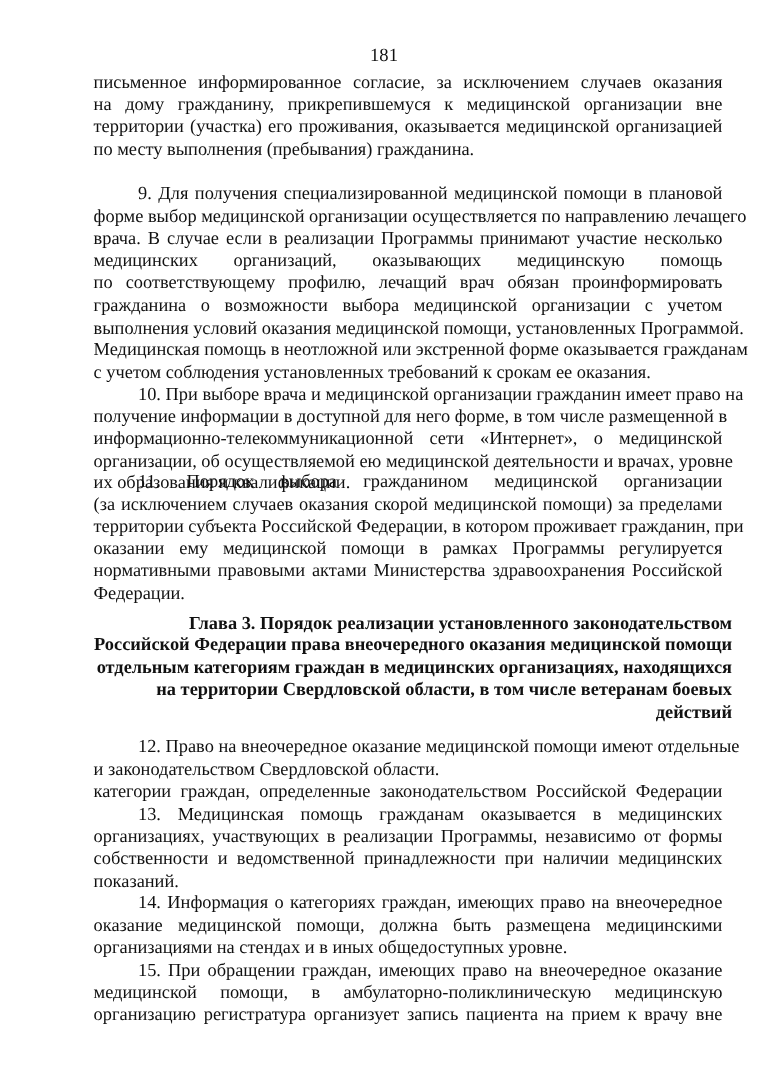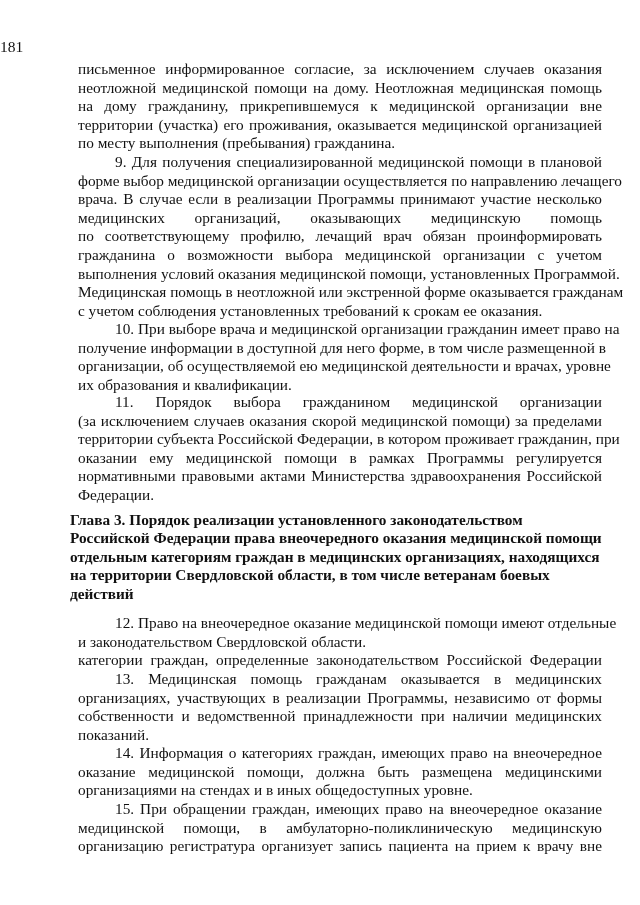--- a/index.html
+++ b/index.html
@@ -4,70 +4,70 @@
   <style>
     html, body { margin: 0; padding: 0; background: #ffffff; }
     body { width: 640px; height: 905px; overflow: hidden; position: relative; }
     .page {
       position: absolute; left: 0; top: 0; width: 640px; height: 905px;
       background: #ffffff; color: #111111;
       font-family: "Liberation Serif", "DejaVu Serif", serif;
     }
     .page-number {
       position: absolute; top: 38px; left: 0; width: 640px;
-      font-size: 15.5px; line-height: 18px;
+      text-align: center; font-size: 15.5px; line-height: 18px;
     }
     .body-text {
       position: absolute; left: 78px; width: 524px;
       font-size: 15.3px; line-height: 18.6px;
     }
     .line {
       display: block; height: 18.6px; white-space: nowrap;
       text-align: justify; text-align-last: justify;
     }
     .line.last { text-align-last: left; }
     .line.indent { padding-left: 37px; box-sizing: border-box; }
     .heading {
       position: absolute; left: 70px; width: 540px; top: 511px;
       font-family: "Liberation Serif", "DejaVu Serif", serif;
       font-weight: bold; font-size: 15.3px; line-height: 18.4px;
-      text-align: left;
+      text-align: right;
     }
     .heading .hline { display: block; white-space: nowrap; }
   </style>
 </head>
 <body>
 
 <div class="page">
 
   <div class="page-number">181</div>
 
   <div class="body-text" style="top:60px;">
     <span class="line">письменное информированное согласие, за исключением случаев оказания</span>
-    <span class="line">неотложной медицинской помощи на дому. Неотложная медицинская помощь</span>
     <span class="line">на дому гражданину, прикрепившемуся к медицинской организации вне</span>
     <span class="line">территории (участка) его проживания, оказывается медицинской организацией</span>
     <span class="line last">по месту выполнения (пребывания) гражданина.</span>
   </div>
 
   <div class="body-text" style="top:153px;">
     <span class="line indent">9. Для получения специализированной медицинской помощи в плановой</span>
     <span class="line">форме выбор медицинской организации осуществляется по направлению лечащего</span>
     <span class="line">врача. В случае если в реализации Программы принимают участие несколько</span>
     <span class="line">медицинских организаций, оказывающих медицинскую помощь</span>
     <span class="line">по соответствующему профилю, лечащий врач обязан проинформировать</span>
     <span class="line">гражданина о возможности выбора медицинской организации с учетом</span>
     <span class="line">выполнения условий оказания медицинской помощи, установленных Программой.</span>
     <span class="line">Медицинская помощь в неотложной или экстренной форме оказывается гражданам</span>
     <span class="line last">с учетом соблюдения установленных требований к срокам ее оказания.</span>
   </div>
 
   <div class="body-text" style="top:320px;">
     <span class="line indent">10. При выборе врача и медицинской организации гражданин имеет право на</span>
     <span class="line">получение информации в доступной для него форме, в том числе размещенной в</span>
+    <span class="line">информационно-телекоммуникационной сети «Интернет», о медицинской</span>
     <span class="line">организации, об осуществляемой ею медицинской деятельности и врачах, уровне</span>
     <span class="line last">их образования и квалификации.</span>
   </div>
 
   <div class="body-text" style="top:393px;">
     <span class="line indent">11. Порядок выбора гражданином медицинской организации</span>
     <span class="line">(за исключением случаев оказания скорой медицинской помощи) за пределами</span>
     <span class="line">территории субъекта Российской Федерации, в котором проживает гражданин, при</span>
     <span class="line">оказании ему медицинской помощи в рамках Программы регулируется</span>
     <span class="line">нормативными правовыми актами Министерства здравоохранения Российской</span>

